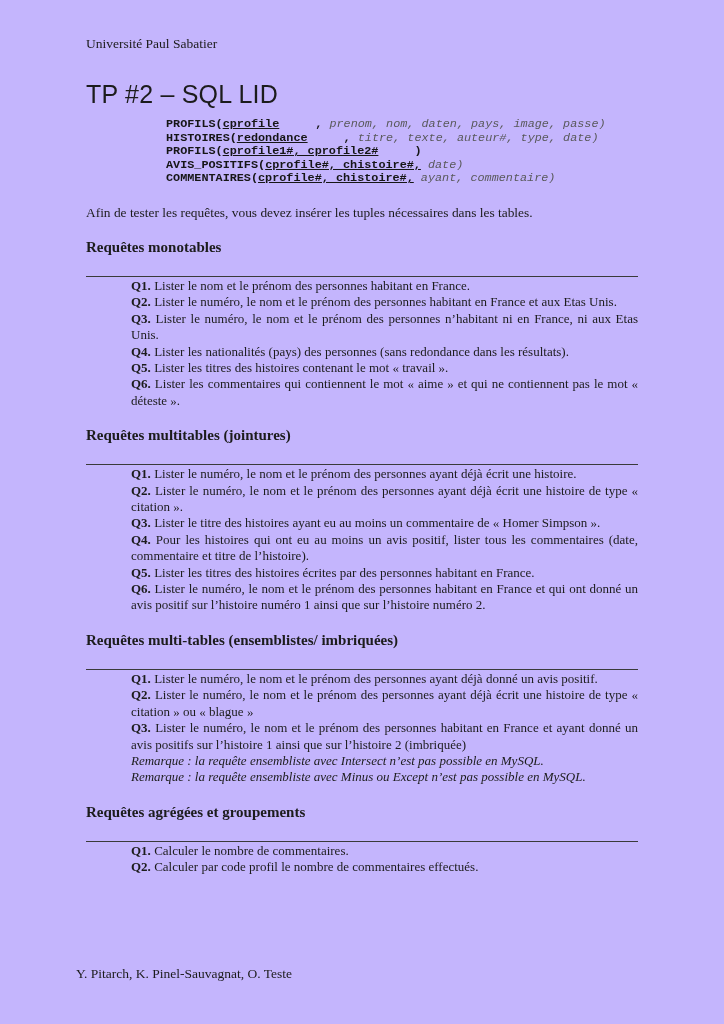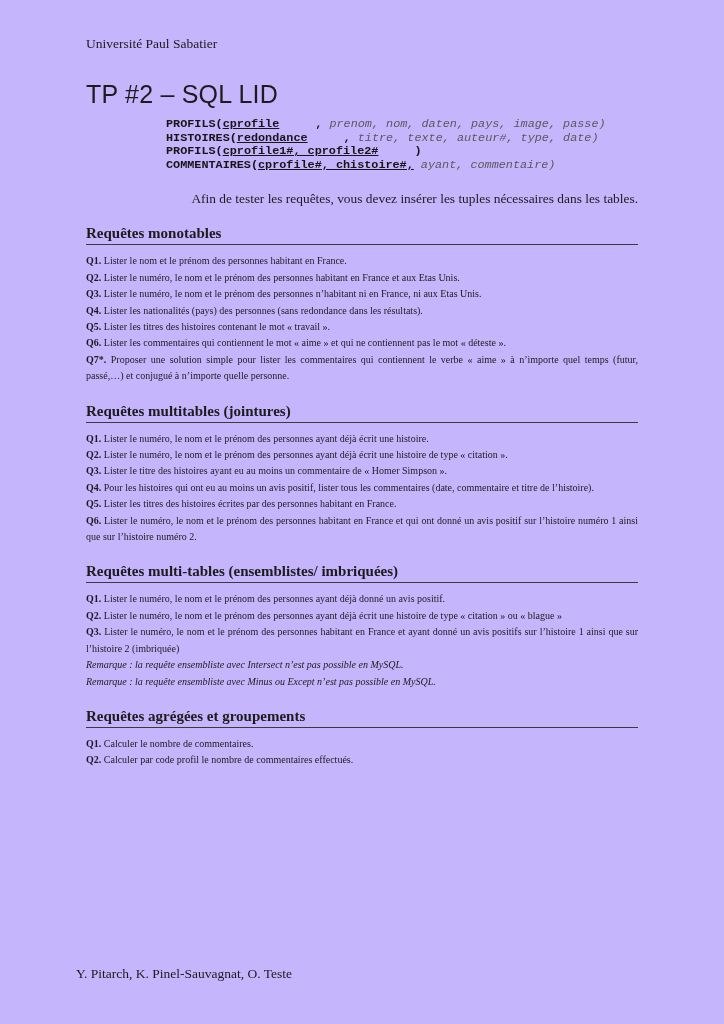--- a/index.html
+++ b/index.html
@@ -28,33 +28,34 @@
     font-family: "Liberation Mono", "DejaVu Sans Mono", monospace;
     font-size: 11.8px;
     line-height: 13.6px;
     margin: 9px 0 0 44px;
     color: #59595b;
     white-space: nowrap;
   }
   .cb  { color: #161616; font-weight: bold; padding-left: 36px; }
   .cbu { color: #161616; font-weight: bold; text-decoration: underline; }
   .cn  { color: #59595b; font-style: italic; }
-  .after-schema { font-size: 13.4px; margin-top: 19px; text-align: right; }
+  .after-schema { font-size: 13.4px; margin-top: 19px; }
   .section { margin-top: 18px; }
   .section-heading {
     font-size: 15px;
     font-weight: bold;
     border-bottom: 1px solid #3a3a3a;
-    padding-bottom: 2px;
-    margin-bottom: 8px;
+    padding-bottom: 20px;
+    margin-bottom: 1px;
   }
   .q {
-    font-size: 10px;
+    font-size: 13px;
     line-height: 16.4px;
     text-align: justify;
+    margin-left: 45px;
   }
   .q .ql { font-weight: bold; }
   .remark { font-style: italic; }
   .footer-authors {
     position: absolute;
     left: 76px;
     bottom: 42px;
     font-size: 13.5px;
   }
 </style>
@@ -65,34 +66,34 @@
 
   <p class="uni-header">Université Paul Sabatier</p>
 
   <h1 class="doc-title">TP #2 – SQL LID</h1>
 
 
   <div class="code">
     <div><span class="cb">PROFILS(</span><span class="cbu">cprofile</span><span class="cb">,</span><span class="cn"> prenom, nom, daten, pays, image, passe)</span></div>
     <div><span class="cb">HISTOIRES(</span><span class="cbu">redondance</span><span class="cb">,</span><span class="cn"> titre, texte, auteur#, type, date)</span></div>
     <div><span class="cb">PROFILS(</span><span class="cbu">cprofile1#, cprofile2#</span><span class="cb">)</span></div>
+    <div><span class="cb">AVIS_POSITIFS(</span><span class="cbu">cprofile#, chistoire#,</span><span class="cn"> date)</span></div>
     <div><span class="cb">COMMENTAIRES(</span><span class="cbu">cprofile#, chistoire#,</span><span class="cn"> ayant, commentaire)</span></div>
   </div>
 
   <p class="after-schema">Afin de tester les requêtes, vous devez insérer les tuples nécessaires dans les tables.</p>
 
   <div class="section">
     <h2 class="section-heading">Requêtes monotables</h2>
     <p class="q"><span class="ql">Q1.</span><span> Lister le nom et le prénom des personnes habitant en France.</span></p>
     <p class="q"><span class="ql">Q2.</span><span> Lister le numéro, le nom et le prénom des personnes habitant en France et aux Etas Unis.</span></p>
     <p class="q"><span class="ql">Q3.</span><span> Lister le numéro, le nom et le prénom des personnes n’habitant ni en France, ni aux Etas Unis.</span></p>
     <p class="q"><span class="ql">Q4.</span><span> Lister les nationalités (pays) des personnes (sans redondance dans les résultats).</span></p>
     <p class="q"><span class="ql">Q5.</span><span> Lister les titres des histoires contenant le mot « travail ».</span></p>
     <p class="q"><span class="ql">Q6.</span><span> Lister les commentaires qui contiennent le mot « aime » et qui ne contiennent pas le mot « déteste ».</span></p>
-    <p class="q"><span class="ql">Q7*.</span><span> Proposer une solution simple pour lister les commentaires qui contiennent le verbe « aime » à n’importe quel temps (futur, passé,…) et conjugué à n’importe quelle personne.</span></p>
   </div>
 
   <div class="section">
     <h2 class="section-heading">Requêtes multitables (jointures)</h2>
     <p class="q"><span class="ql">Q1.</span><span> Lister le numéro, le nom et le prénom des personnes ayant déjà écrit une histoire.</span></p>
     <p class="q"><span class="ql">Q2.</span><span> Lister le numéro, le nom et le prénom des personnes ayant déjà écrit une histoire de type « citation ».</span></p>
     <p class="q"><span class="ql">Q3.</span><span> Lister le titre des histoires ayant eu au moins un commentaire de « Homer Simpson ».</span></p>
     <p class="q"><span class="ql">Q4.</span><span> Pour les histoires qui ont eu au moins un avis positif, lister tous les commentaires (date, commentaire et titre de l’histoire).</span></p>
     <p class="q"><span class="ql">Q5.</span><span> Lister les titres des histoires écrites par des personnes habitant en France.</span></p>
     <p class="q"><span class="ql">Q6.</span><span> Lister le numéro, le nom et le prénom des personnes habitant en France et qui ont donné un avis positif sur l’histoire numéro 1 ainsi que sur l’histoire numéro 2.</span></p>

